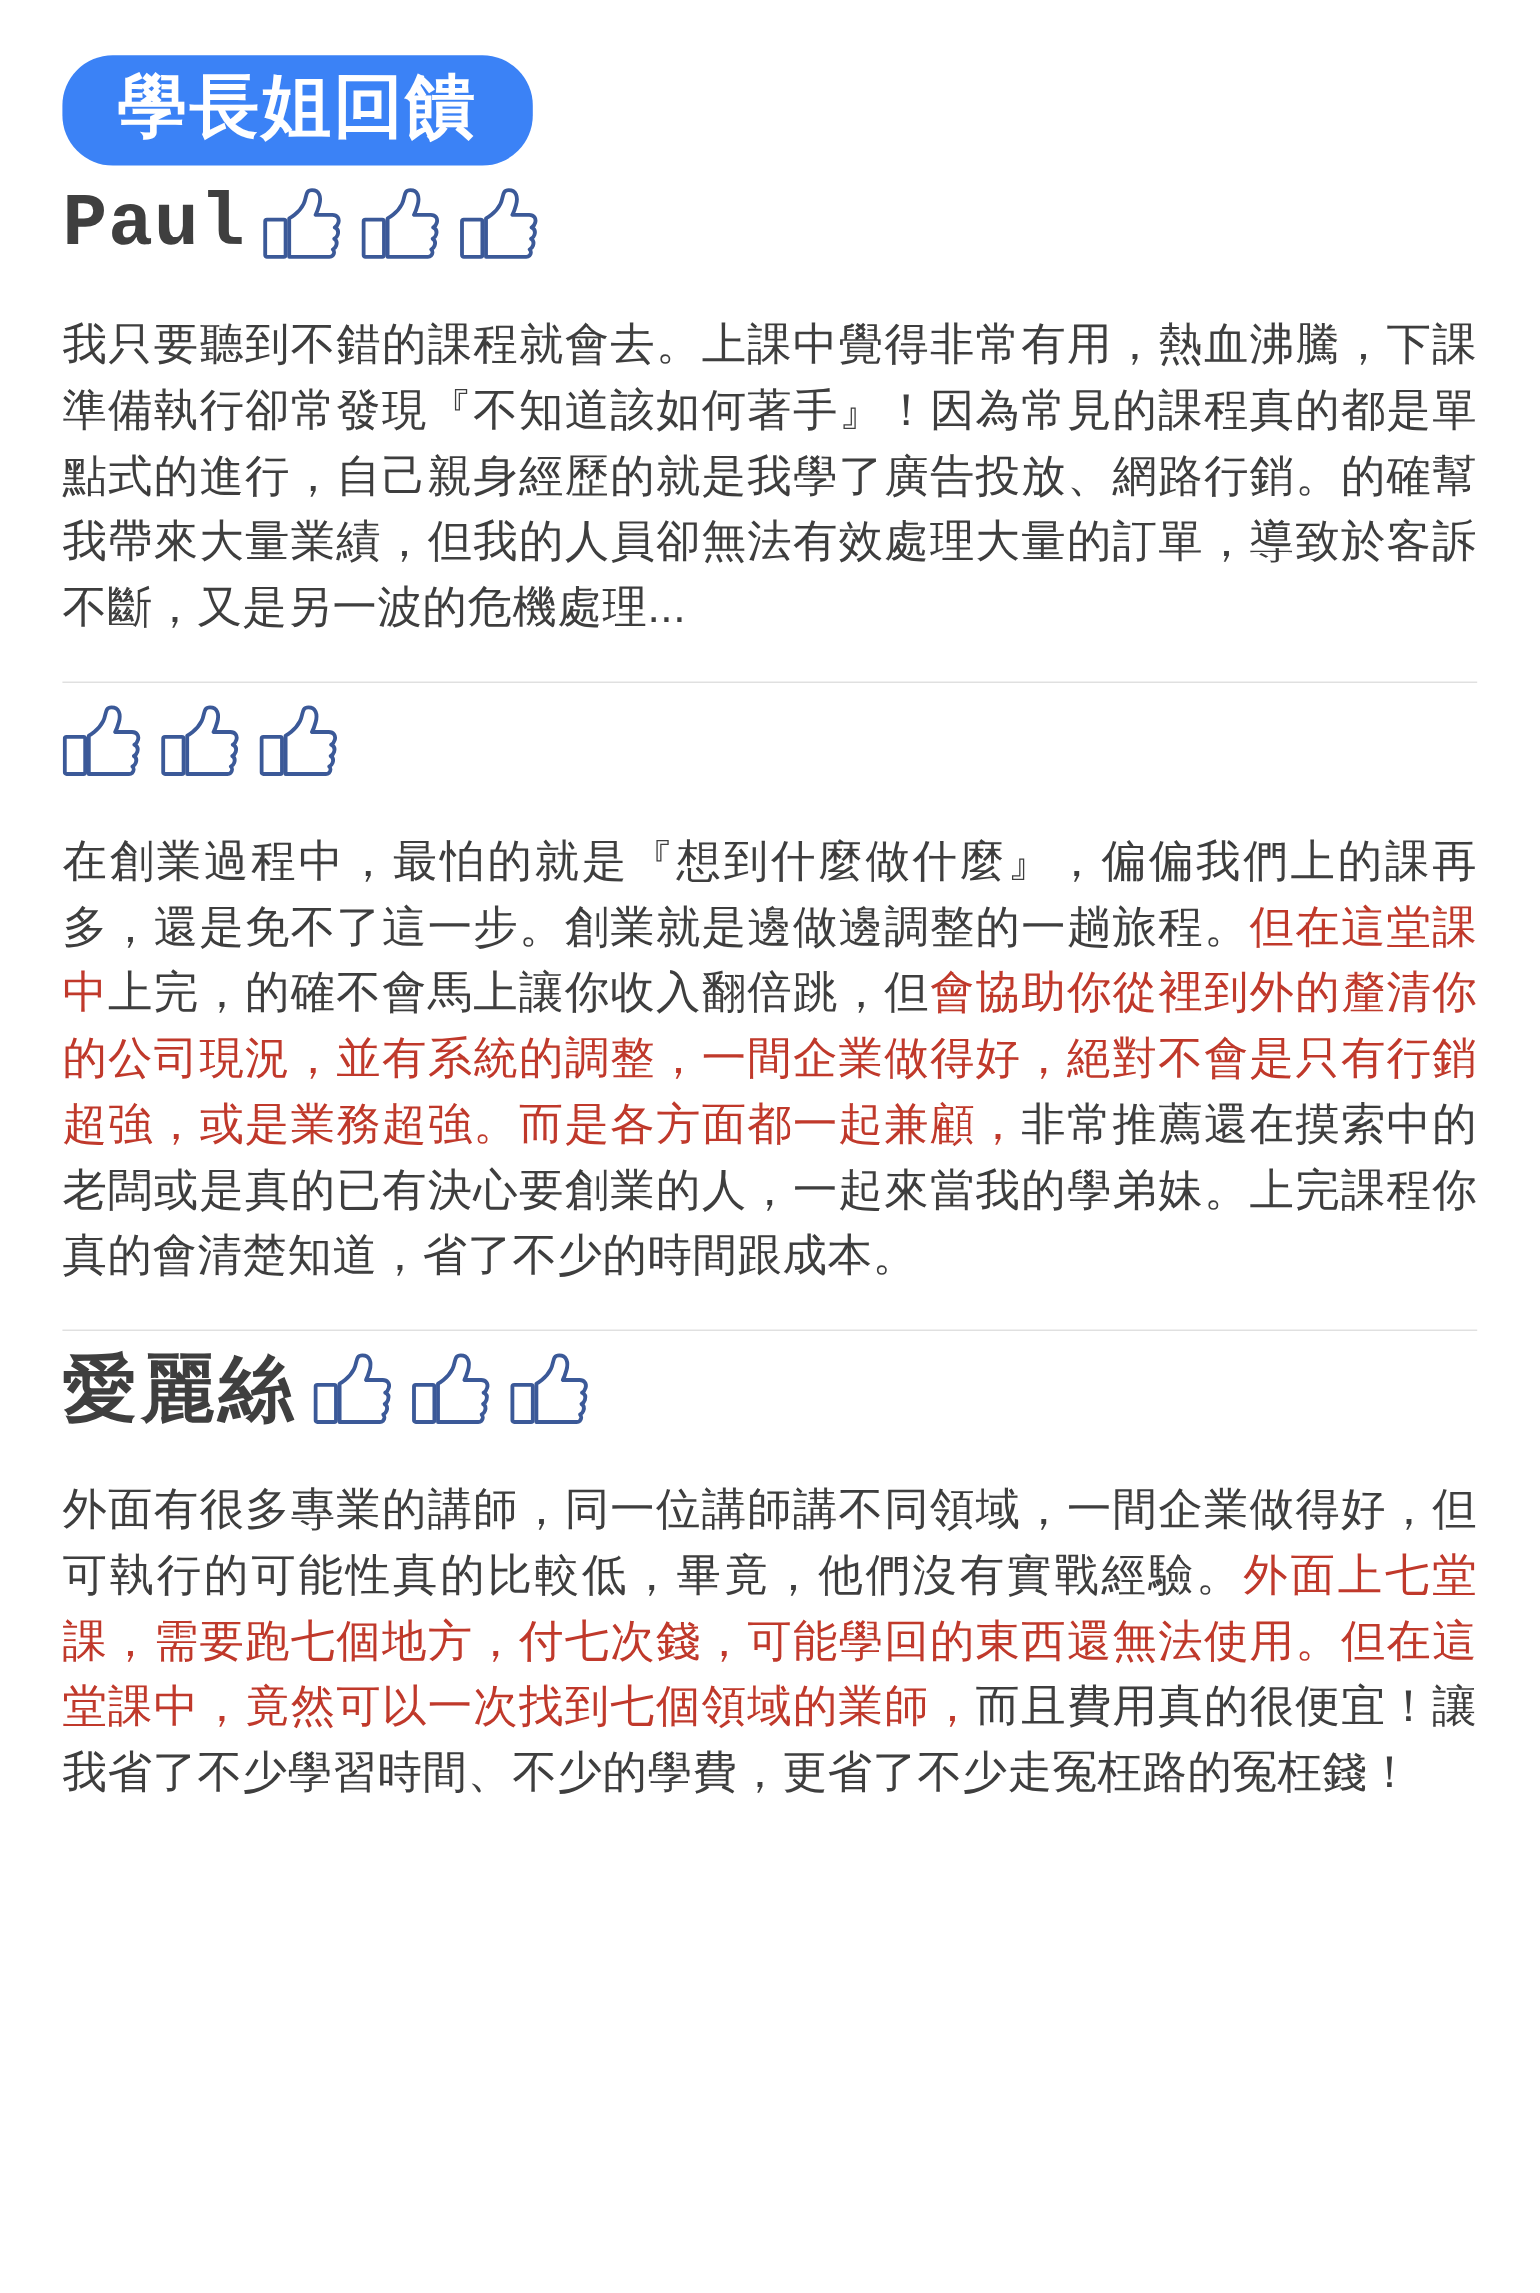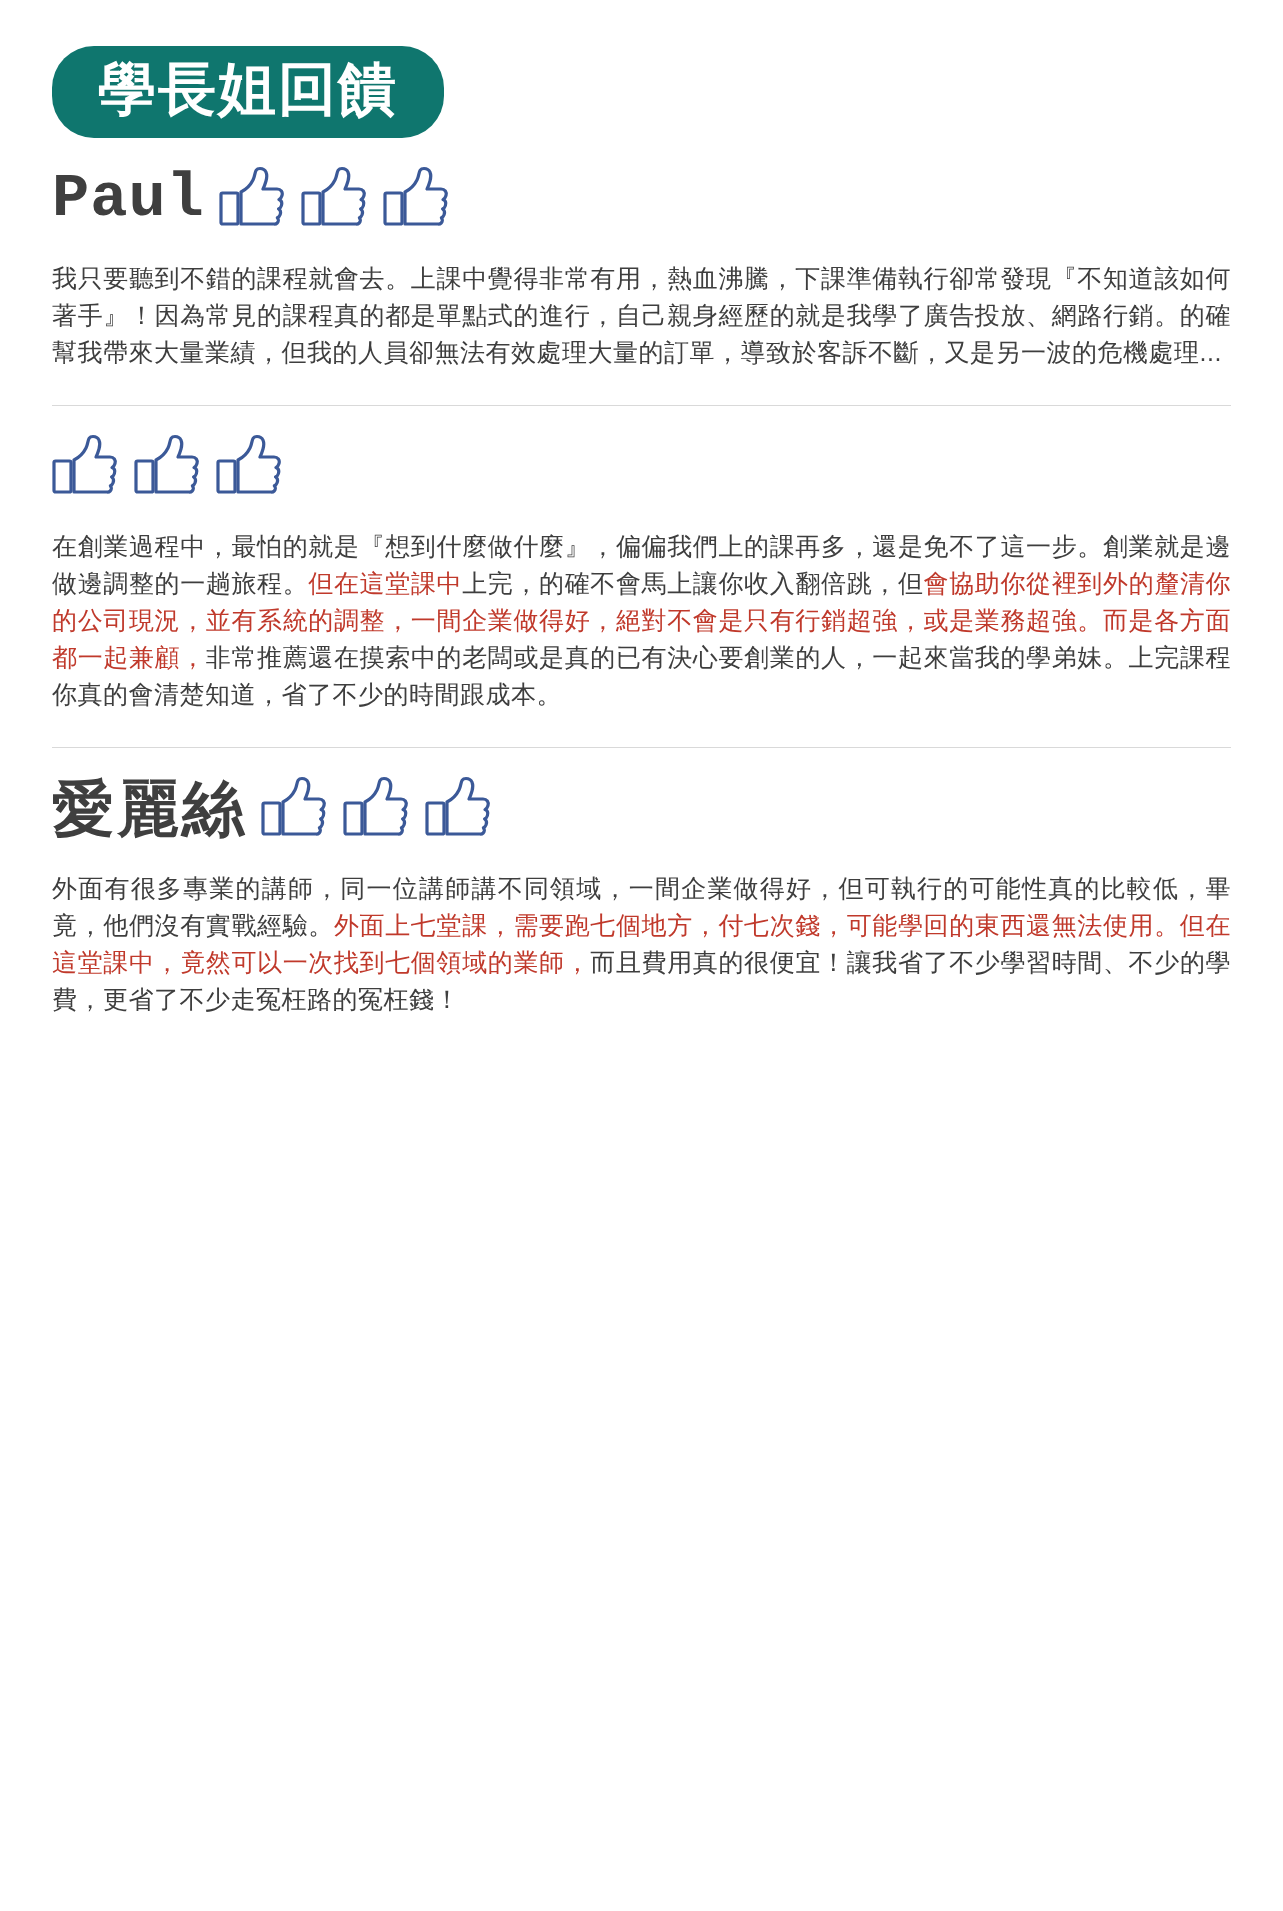--- a/index.html
+++ b/index.html
@@ -21,41 +21,41 @@
     box-sizing: border-box;
     padding: 0 52px;
   }
 
   
   .header-wrap {
     padding-top: 46px;
   }
   .pill {
     display: inline-block;
-    background: #0f766e;
+    background: #3b82f6;
     border-radius: 42px;
     padding: 14px 46px 20px 46px;
     line-height: 1;
   }
   .pill-text {
     display: block;
     color: #ffffff;
     font-size: 58px;
     font-weight: bold;
     letter-spacing: 2px;
     font-family: "Liberation Sans", sans-serif;
   }
 
   
   .testimonial {
     padding-top: 18px;
   }
   .t-head {
     display: flex;
-    align-items: center;
+    align-items: flex-start;
     gap: 14px;
     height: 86px;
   }
   .t-name {
     font-size: 62px;
     font-weight: bold;
     color: #3f3f3f;
     letter-spacing: 1px;
     line-height: 1;
     font-family: "Liberation Mono", monospace;
@@ -71,21 +71,21 @@
     gap: 16px;
     padding-bottom: 4px;
   }
   .thumb {
     width: 66px;
     height: 62px;
     display: block;
   }
 
   .t-body {
-    font-size: 25px;
+    font-size: 37px;
     line-height: 1.48;
     color: #3e3e3e;
     letter-spacing: 0.5px;
     margin-top: 18px;
     text-align: justify;
   }
   .t-body p { margin: 0; }
   .t-body .hl { color: #c0392b; }
   .divider {
     border-top: 1px solid #d9d9d9;

